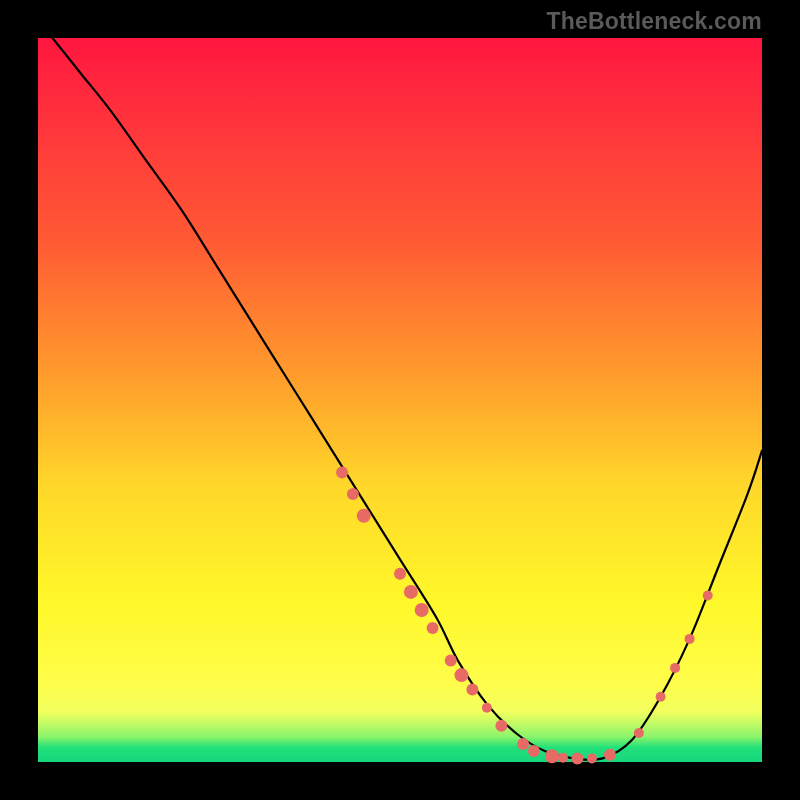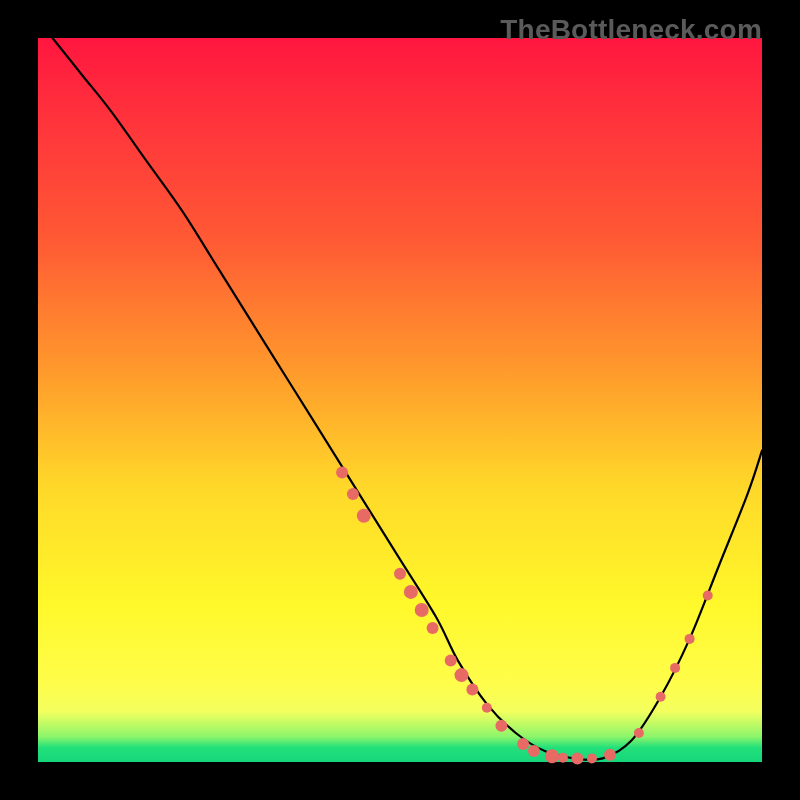--- a/index.html
+++ b/index.html
@@ -35,24 +35,24 @@
       #fff82a 78%,
       #fffd4a 89%,
       #f3ff5e 93%,
       #8cf56b 96.5%,
       #22e07a 98%,
       #16d67c 100%
     );
   }
   .watermark {
     position: absolute;
-    top: 14px;
+    top: 8px;
     right: 38px;
     font-family: Arial, Helvetica, sans-serif;
-    font-size: 28px;
+    font-size: 23px;
     font-weight: 600;
     color: #5a5a5a;
     letter-spacing: 0.2px;
     user-select: none;
   }
   svg.curve {
     position: absolute;
     left: 38px;
     top: 38px;
     width: 724px;

